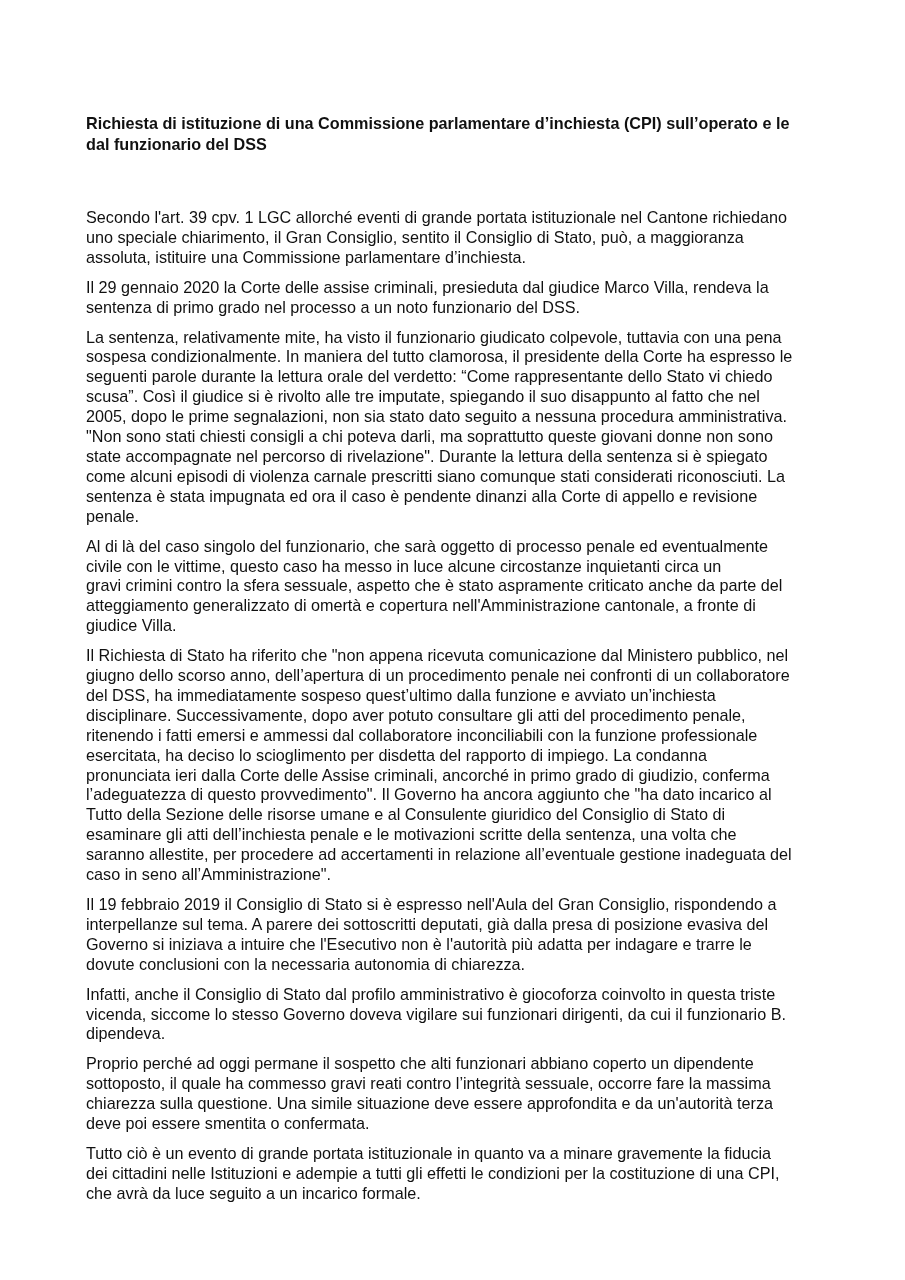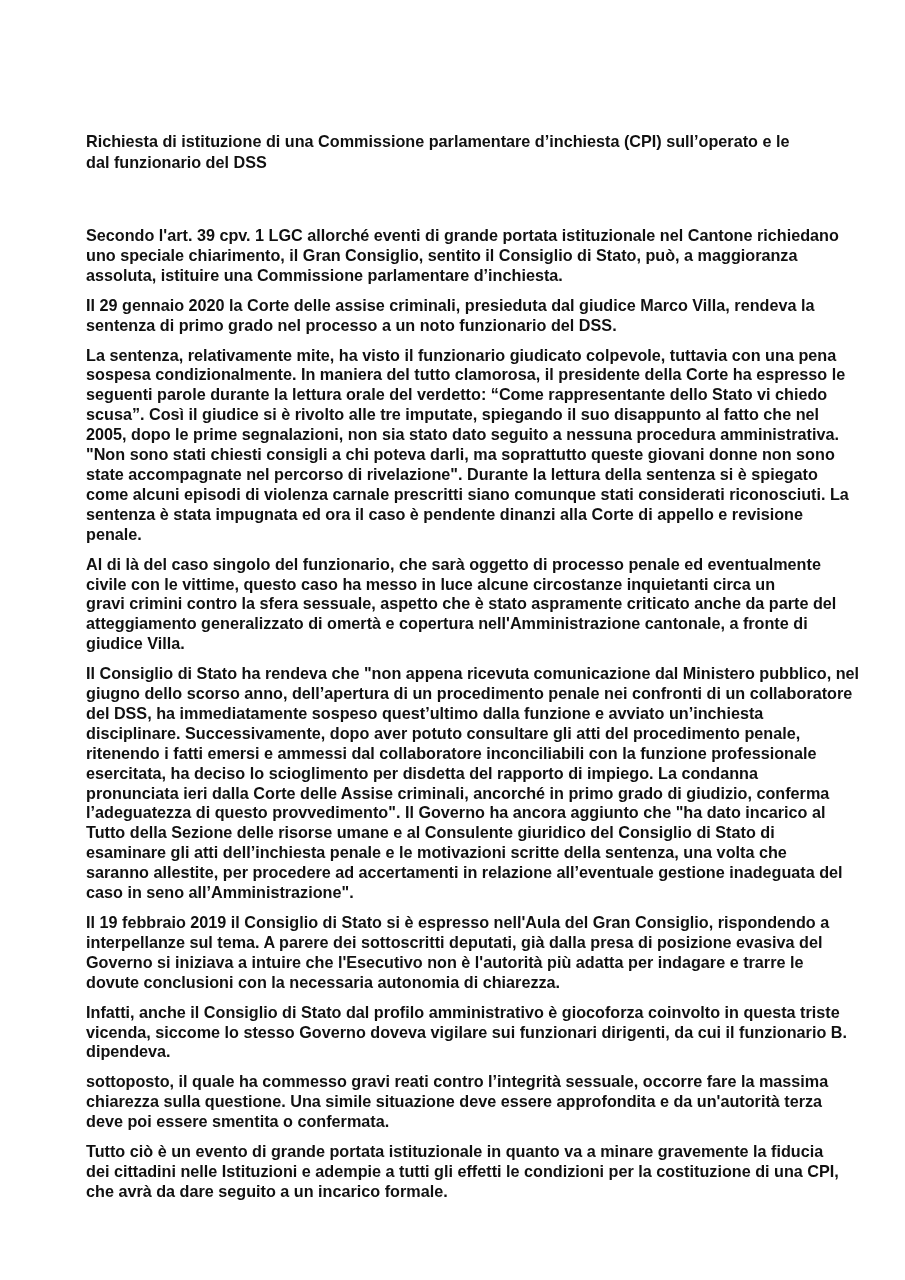--- a/index.html
+++ b/index.html
@@ -11,39 +11,38 @@
       width: 905px;
       height: 1280px;
       position: relative;
       overflow: hidden;
       font-family: "Liberation Sans", sans-serif;
       color: #111111;
     }
     .page {
       position: absolute;
       left: 86px;
-      top: 131px;
+      top: 113px;
       width: 770px;
     }
     .doc-title {
       font-weight: bold;
       font-size: 16.2px;
       line-height: 20.5px;
       margin: 0 0 54px 0;
       width: 740px;
     }
     .doc-title span {
       display: block;
       white-space: nowrap;
     }
     .para {
       font-size: 16.2px;
       line-height: 19.9px;
       margin: 0 0 10px 0;
-      font-weight: bold;
     }
     .para span {
       display: block;
       white-space: nowrap;
     }
   </style>
 </head>
 <body>
 
 <div class="page">
@@ -75,21 +74,21 @@
         <span>penale.</span>
       </p>
       <p class="para">
         <span>Al di là del caso singolo del funzionario, che sarà oggetto di processo penale ed eventualmente</span>
         <span>civile con le vittime, questo caso ha messo in luce alcune circostanze inquietanti circa un</span>
         <span>gravi crimini contro la sfera sessuale, aspetto che è stato aspramente criticato anche da parte del</span>
         <span>atteggiamento generalizzato di omertà e copertura nell'Amministrazione cantonale, a fronte di</span>
         <span>giudice Villa.</span>
       </p>
       <p class="para">
-        <span>Il Consiglio di Stato ha rendeva che "non appena ricevuta comunicazione dal Ministero pubblico, nel</span>
+        <span>Il Richiesta di Stato ha riferito che "non appena ricevuta comunicazione dal Ministero pubblico, nel</span>
         <span>giugno dello scorso anno, dell’apertura di un procedimento penale nei confronti di un collaboratore</span>
         <span>del DSS, ha immediatamente sospeso quest’ultimo dalla funzione e avviato un’inchiesta</span>
         <span>disciplinare. Successivamente, dopo aver potuto consultare gli atti del procedimento penale,</span>
         <span>ritenendo i fatti emersi e ammessi dal collaboratore inconciliabili con la funzione professionale</span>
         <span>esercitata, ha deciso lo scioglimento per disdetta del rapporto di impiego. La condanna</span>
         <span>pronunciata ieri dalla Corte delle Assise criminali, ancorché in primo grado di giudizio, conferma</span>
         <span>l’adeguatezza di questo provvedimento". Il Governo ha ancora aggiunto che "ha dato incarico al</span>
         <span>Tutto della Sezione delle risorse umane e al Consulente giuridico del Consiglio di Stato di</span>
         <span>esaminare gli atti dell’inchiesta penale e le motivazioni scritte della sentenza, una volta che</span>
         <span>saranno allestite, per procedere ad accertamenti in relazione all’eventuale gestione inadeguata del</span>
@@ -100,23 +99,24 @@
         <span>interpellanze sul tema. A parere dei sottoscritti deputati, già dalla presa di posizione evasiva del</span>
         <span>Governo si iniziava a intuire che l'Esecutivo non è l'autorità più adatta per indagare e trarre le</span>
         <span>dovute conclusioni con la necessaria autonomia di chiarezza.</span>
       </p>
       <p class="para">
         <span>Infatti, anche il Consiglio di Stato dal profilo amministrativo è giocoforza coinvolto in questa triste</span>
         <span>vicenda, siccome lo stesso Governo doveva vigilare sui funzionari dirigenti, da cui il funzionario B.</span>
         <span>dipendeva.</span>
       </p>
       <p class="para">
+        <span>Proprio perché ad oggi permane il sospetto che alti funzionari abbiano coperto un dipendente</span>
         <span>sottoposto, il quale ha commesso gravi reati contro l’integrità sessuale, occorre fare la massima</span>
         <span>chiarezza sulla questione. Una simile situazione deve essere approfondita e da un'autorità terza</span>
         <span>deve poi essere smentita o confermata.</span>
       </p>
       <p class="para">
         <span>Tutto ciò è un evento di grande portata istituzionale in quanto va a minare gravemente la fiducia</span>
         <span>dei cittadini nelle Istituzioni e adempie a tutti gli effetti le condizioni per la costituzione di una CPI,</span>
-        <span>che avrà da dare seguito a un incarico formale.</span>
+        <span>che avrà da luce seguito a un incarico formale.</span>
       </p>
     </div>
 </div>
 
 </body></html>

